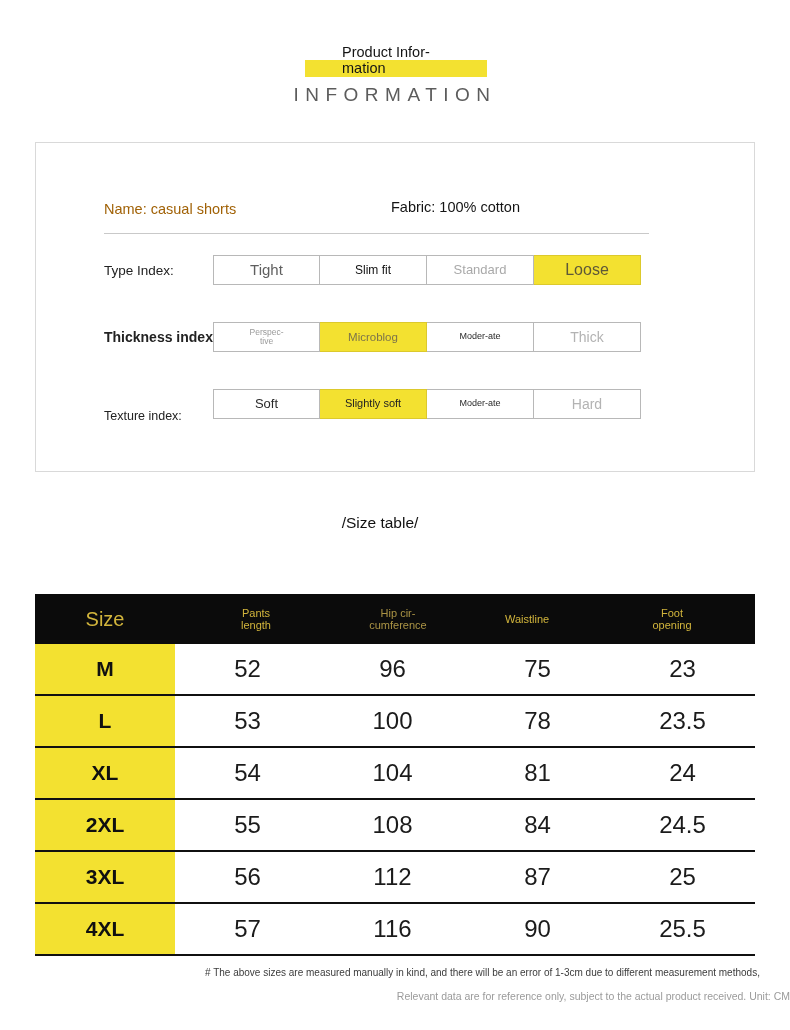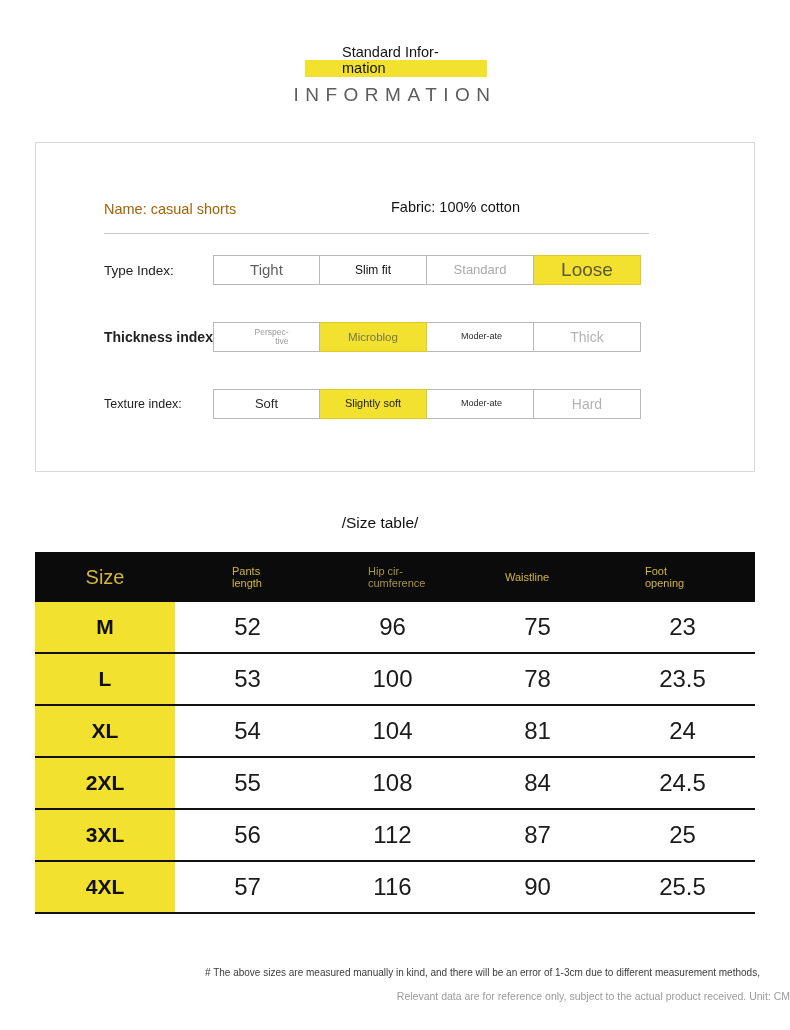--- a/index.html
+++ b/index.html
@@ -18,43 +18,43 @@
   .info-box{position:absolute;left:35px;top:142px;width:718px;height:328px;
     border:1px solid #d9d9d9;background:#fff;}
   .name-label{position:absolute;left:68px;top:58px;font-size:14.5px;color:#a16207;}
   .fabric-label{position:absolute;left:355px;top:56px;font-size:14.5px;color:#141414;}
   .divider{position:absolute;left:68px;top:90px;width:545px;height:1px;background:#c9c9c9;}
   .idx-row{position:absolute;left:0;width:100%;height:30px;}
   .idx-row.r1{top:112px;} .idx-row.r2{top:179px;} .idx-row.r3{top:246px;}
   .idx-label{position:absolute;left:68px;top:50%;transform:translateY(-50%);color:#222;}
   .r1 .idx-label{font-size:13.5px;}
   .r2 .idx-label{font-size:14px;font-weight:bold;}
-  .r3 .idx-label{font-size:12.5px;}
+  .r3 .idx-label{font-size:12.5px;margin-top:12px;}
   .opt-group{position:absolute;left:177px;top:0;display:grid;grid-template-columns:repeat(4,107px);}
   .opt-cell{height:28px;border:1px solid #b8b8b8;display:flex;align-items:center;
-    justify-content:center;text-align:right;background:#fff;line-height:1.05;}
+    justify-content:center;text-align:center;background:#fff;line-height:1.05;}
   .opt-cell + .opt-cell{border-left:none;}
   .opt-cell.hl{background:#F3E130;border-color:#dcc92c;}
   
   .t-dark-lg{font-size:15px;color:#5f5f5f;}
   .t-dark-sm{font-size:12px;color:#111;}
   .t-muted{font-size:13px;color:#a9a9a9;}
-  .t-hl-dark{font-size:19px;color:#5e5838;}
+  .t-hl-dark{font-size:16px;color:#5e5838;}
   .t-tiny-muted{font-size:8.5px;color:#9a9a9a;}
   .t-hl-olive{font-size:11.5px;color:#7d744a;}
   .t-tiny-dark{font-size:9px;color:#2a2a2a;}
   .t-light-lg{font-size:14px;color:#b3b3b3;}
   .t-dark-md{font-size:13px;color:#2a2a2a;}
   .t-hl-sm-dark{font-size:11px;color:#222;}
   .wrap2{display:inline-block;width:44px;}
   
   .size-heading{position:absolute;left:0;top:514px;width:100%;text-align:center;
     font-size:15.5px;color:#111;transform:translateX(-15px);}
   
-  .size-table{position:absolute;left:35px;top:552px;width:720px;}
+  .size-table{position:absolute;left:35px;top:594px;width:720px;text-align:center;}
   .tbl-header{display:grid;grid-template-columns:140px repeat(4,145px);height:50px;
     background:#0B0B0B;color:#D2B53C;}
   .th{display:flex;align-items:center;}
   .th.c0{justify-content:center;font-size:20px;}
   .th.c1{padding-left:57px;font-size:11px;line-height:12px;}
   .th.c2{padding-left:48px;font-size:11px;line-height:12px;color:#ab9445;}
   .th.c3{padding-left:40px;font-size:11px;}
   .th.c4{padding-left:35px;font-size:11px;line-height:12px;}
   .th-wrap{display:inline-block;width:48px;}
   .th-hip{display:inline-block;width:60px;overflow:hidden;}
@@ -68,21 +68,21 @@
   .foot1{position:absolute;left:205px;top:967px;font-size:10px;color:#3c3c3c;white-space:nowrap;}
   .foot2{position:absolute;left:230px;top:990px;width:560px;text-align:right;
     font-size:10.5px;color:#9b9b9b;white-space:nowrap;}
 </style>
 </head>
 <body>
 
 <div class="page">
 
   <div class="title-block">
-    <div class="title-l1">Standard Infor-</div>
+    <div class="title-l1">Product Infor-</div>
     <div class="title-l2">mation</div>
   </div>
   <div class="subtitle">INFORMATION</div>
 
   <div class="info-box">
     <span class="name-label">Name: casual shorts</span>
     <span class="fabric-label">Fabric: 100% cotton</span>
     <div class="divider"></div>
 
     <div class="idx-row r1">

